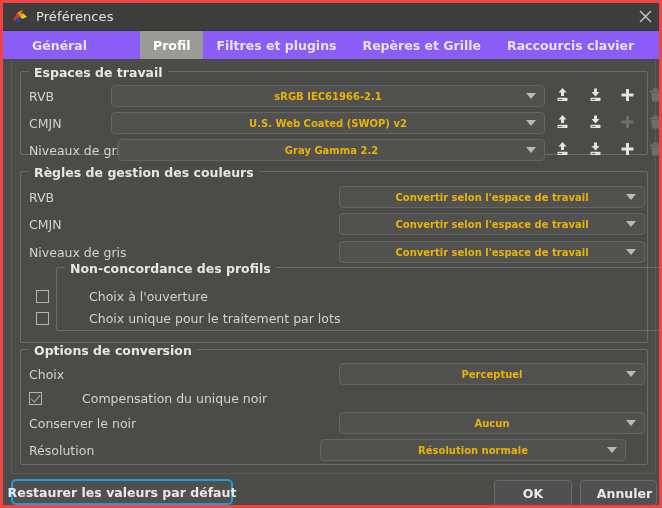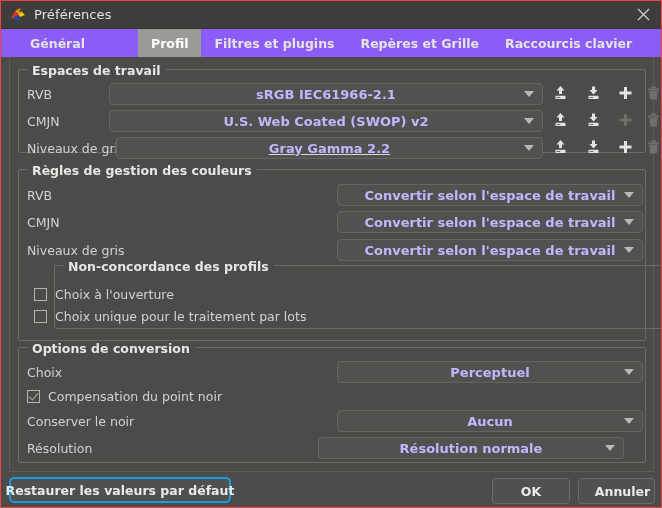--- a/index.html
+++ b/index.html
@@ -11,21 +11,21 @@
     font-family: "DejaVu Sans", sans-serif;
     -webkit-font-smoothing: antialiased;
   }
 
   #app {
     position: relative;
     width: 662px;
     height: 508px;
     background: #4b4b49;
     box-sizing: border-box;
-    border: 1px solid #ef4444;
+    border: 3px solid #ef4444;
     overflow: hidden;
     color: #d6d6d4;
     font-size: 12px;
   }
 
   
   .titlebar {
     position: absolute;
     left: 0; top: 0;
     width: 662px;
@@ -133,23 +133,23 @@
     height: 22px;
     background: #515150;
     border: 1px solid #656562;
     border-radius: 4px;
     box-sizing: border-box;
     display: flex;
     align-items: center;
     justify-content: center;
   }
   .combo-text {
-    font-size: 13px;
+    font-size: 10px;
     font-weight: bold;
-    color: #c4b5fd;
+    color: #eab308;
     white-space: nowrap;
     padding: 0 22px;
     overflow: hidden;
     text-overflow: ellipsis;
   }
   .combo-arrow {
     position: absolute;
     right: 8px;
     top: 50%;
     transform: translateY(-50%);
@@ -161,21 +161,21 @@
 
   
   .iconbtn {
     position: absolute;
     width: 17px;
     height: 17px;
   }
   .iconbtn svg { display: block; }
 
   
-  .checkrow { position: absolute; display: flex; align-items: center; }
+  .checkrow { position: absolute; display: flex; align-items: center; gap: 32px; }
   .checkbox {
     width: 13px; height: 13px;
     border: 1px solid #b4b4b1;
     background: #4b4b49;
     box-sizing: border-box;
     position: relative;
     flex: 0 0 auto;
     margin-right: 8px;
   }
   .checkbox.checked::after {
@@ -317,21 +317,21 @@
     </div>
     <div class="iconbtn" style="left:635px; top:55px;">
       <svg width="17" height="17" viewBox="0 0 17 17">
         <rect x="6" y="1.5" width="5" height="1.8" fill="#6e6e6b"></rect>
         <rect x="3" y="3.5" width="11" height="2" fill="#6e6e6b"></rect>
         <path d="M4.3 6 H12.7 L11.9 14.5 H5.1 Z" fill="#6e6e6b"></path>
       </svg>
     </div>
 
     <span class="lbl" style="left:17px; top:84px;">Niveaux de gris</span>
-    <div class="combo" style="left:106px; top:80px; width:427px;text-decoration:underline;">
+    <div class="combo" style="left:106px; top:80px; width:427px;">
       <span class="combo-text">Gray Gamma 2.2</span>
       <span class="combo-arrow"></span>
     </div>
     <div class="iconbtn" style="left:542px; top:82px;">
       <svg width="17" height="17" viewBox="0 0 17 17">
         <path d="M8.5 1 L12.5 5.5 L10 5.5 L10 9 L7 9 L7 5.5 L4.5 5.5 Z" fill="#e3e3e1"></path>
         <rect x="3.5" y="10.8" width="10" height="3.2" rx="0.6" fill="#e3e3e1"></rect>
         <rect x="4.6" y="12" width="3.6" height="1" fill="#6a6a68"></rect>
       </svg>
     </div>
@@ -395,21 +395,21 @@
     </div>
 
     <span class="lbl" style="left:17px; top:308px;">Choix</span>
     <div class="combo" style="left:327px; top:304px; width:306px;">
       <span class="combo-text">Perceptuel</span>
       <span class="combo-arrow"></span>
     </div>
 
     <div class="checkrow" style="left:17px; top:332px;">
       <span class="checkbox checked"></span>
-      <span class="ctext">Compensation du point noir</span>
+      <span class="ctext">Compensation du unique noir</span>
     </div>
 
     <span class="lbl" style="left:17px; top:357px;">Conserver le noir</span>
     <div class="combo" style="left:327px; top:353px; width:306px;">
       <span class="combo-text">Aucun</span>
       <span class="combo-arrow"></span>
     </div>
 
     <span class="lbl" style="left:17px; top:384px;">Résolution</span>
     <div class="combo" style="left:308px; top:380px; width:306px;">

